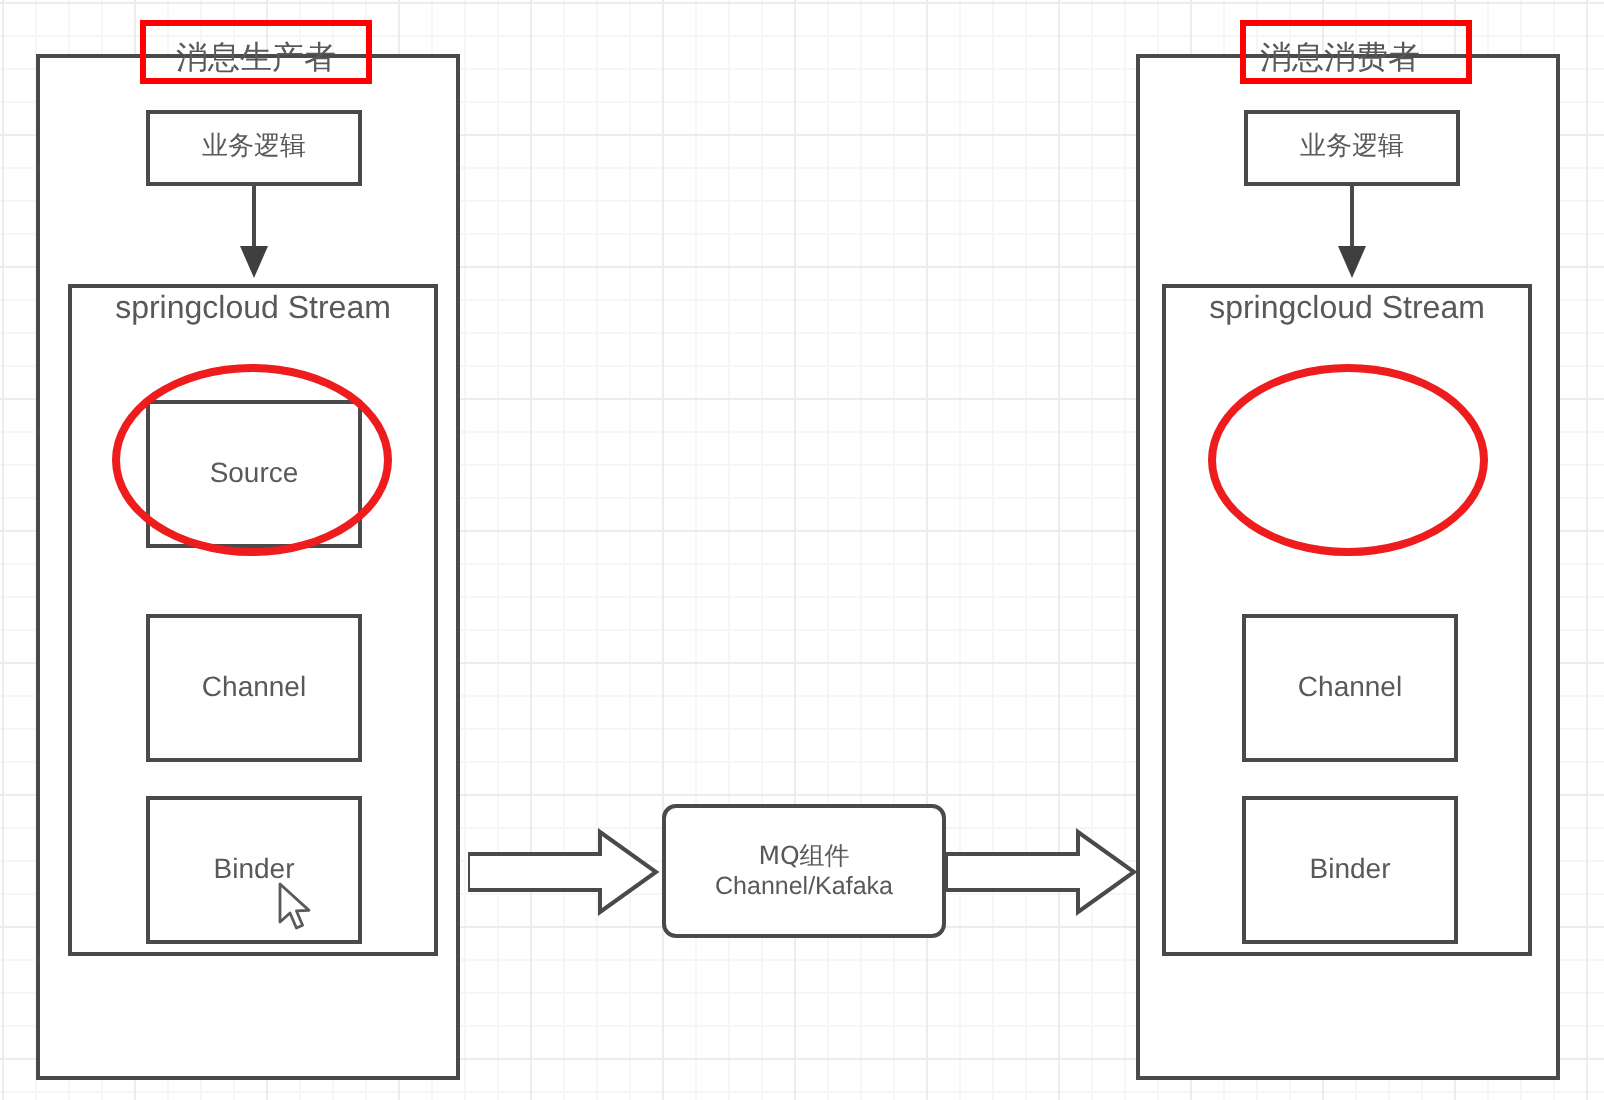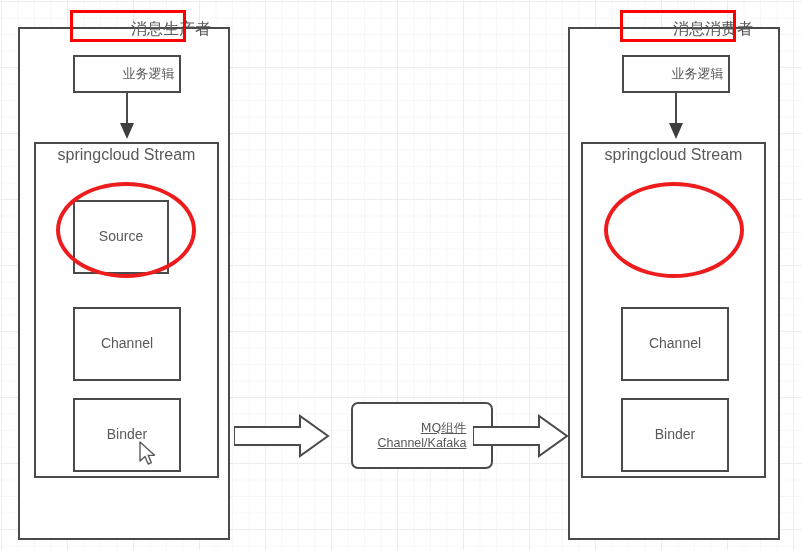--- a/index.html
+++ b/index.html
@@ -56,21 +56,21 @@
     position: absolute;
     box-sizing: border-box;
     border: 4px solid #ee1c1c;
     border-radius: 50%;
     background: transparent;
     pointer-events: none;
   }
   .down-arrow { position: absolute; }
   .block-arrow { position: absolute; }
   .cursor { position: absolute; }
-  .cn { font-family: "DejaVu Sans", sans-serif; margin-left: 43px; }
+  .cn { font-family: "DejaVu Sans", sans-serif; }
 </style>
 </head>
 <body>
 
 <div id="canvas">
 
   <div class="box outer-box" style="left:18px; top:27px; width:212px; height:513px;"></div>
 
   <div class="title-text cn" style="left:70px; top:19px; width:116px; font-size:16px;">消息生产者</div>
 
@@ -82,43 +82,43 @@
 
   <svg class="down-arrow" style="left:118px; top:93px;" width="18" height="48" viewBox="0 0 18 48">
     <line x1="9" y1="0" x2="9" y2="34" stroke="#4a4a4a" stroke-width="2"></line>
     <polygon points="9,46 2,30 16,30" fill="#3f3f3f"></polygon>
   </svg>
 
   <div class="box outer-box" style="left:34px; top:142px; width:185px; height:336px;"></div>
 
   <div class="title-text" style="left:34px; top:146px; width:185px; font-size:16px;">springcloud Stream</div>
 
-  <div class="box" style="left:73px; top:200px; width:96px; height:74px; font-size:14px;">
+  <div class="box" style="left:73px; top:200px; width:108px; height:74px; font-size:14px;">
     <span>Source</span>
   </div>
   <div class="red-ellipse" style="left:56px; top:182px; width:140px; height:96px;"></div>
 
   <div class="box" style="left:73px; top:307px; width:108px; height:74px; font-size:14px;">
     <span>Channel</span>
   </div>
 
   <div class="box" style="left:73px; top:398px; width:108px; height:74px; font-size:14px;">
     <span>Binder</span>
   </div>
 
   <svg class="cursor" style="left:139px; top:441px;" width="18" height="26" viewBox="0 0 18 26">
     <polygon points="1,1 1,20 6,15.5 9.2,23 12.3,21.6 9.2,14.4 15.5,14.2" fill="#ffffff" stroke="#5a5a5a" stroke-width="1.4" stroke-linejoin="round"></polygon>
   </svg>
 
   <svg class="block-arrow" style="left:234px; top:414px;" width="96" height="44" viewBox="0 0 96 44">
     <polygon points="0,13 66,13 66,2 94,22 66,42 66,31 0,31" fill="#ffffff" stroke="#4a4a4a" stroke-width="2" stroke-linejoin="miter"></polygon>
   </svg>
 
-  <div class="box" style="left:351px; top:402px; width:142px; height:67px; border-radius:7px;
-              flex-direction:column; font-size:12.5px;text-decoration:underline;">
+  <div class="box" style="left:331px; top:402px; width:142px; height:67px; border-radius:7px;
+              flex-direction:column; font-size:12.5px;">
     <span class="cn">MQ组件</span>
     <span>Channel/Kafaka</span>
   </div>
 
   <svg class="block-arrow" style="left:473px; top:414px;" width="96" height="44" viewBox="0 0 96 44">
     <polygon points="0,13 66,13 66,2 94,22 66,42 66,31 0,31" fill="#ffffff" stroke="#4a4a4a" stroke-width="2" stroke-linejoin="miter"></polygon>
   </svg>
 
   <div class="box outer-box" style="left:568px; top:27px; width:212px; height:513px;"></div>
 

